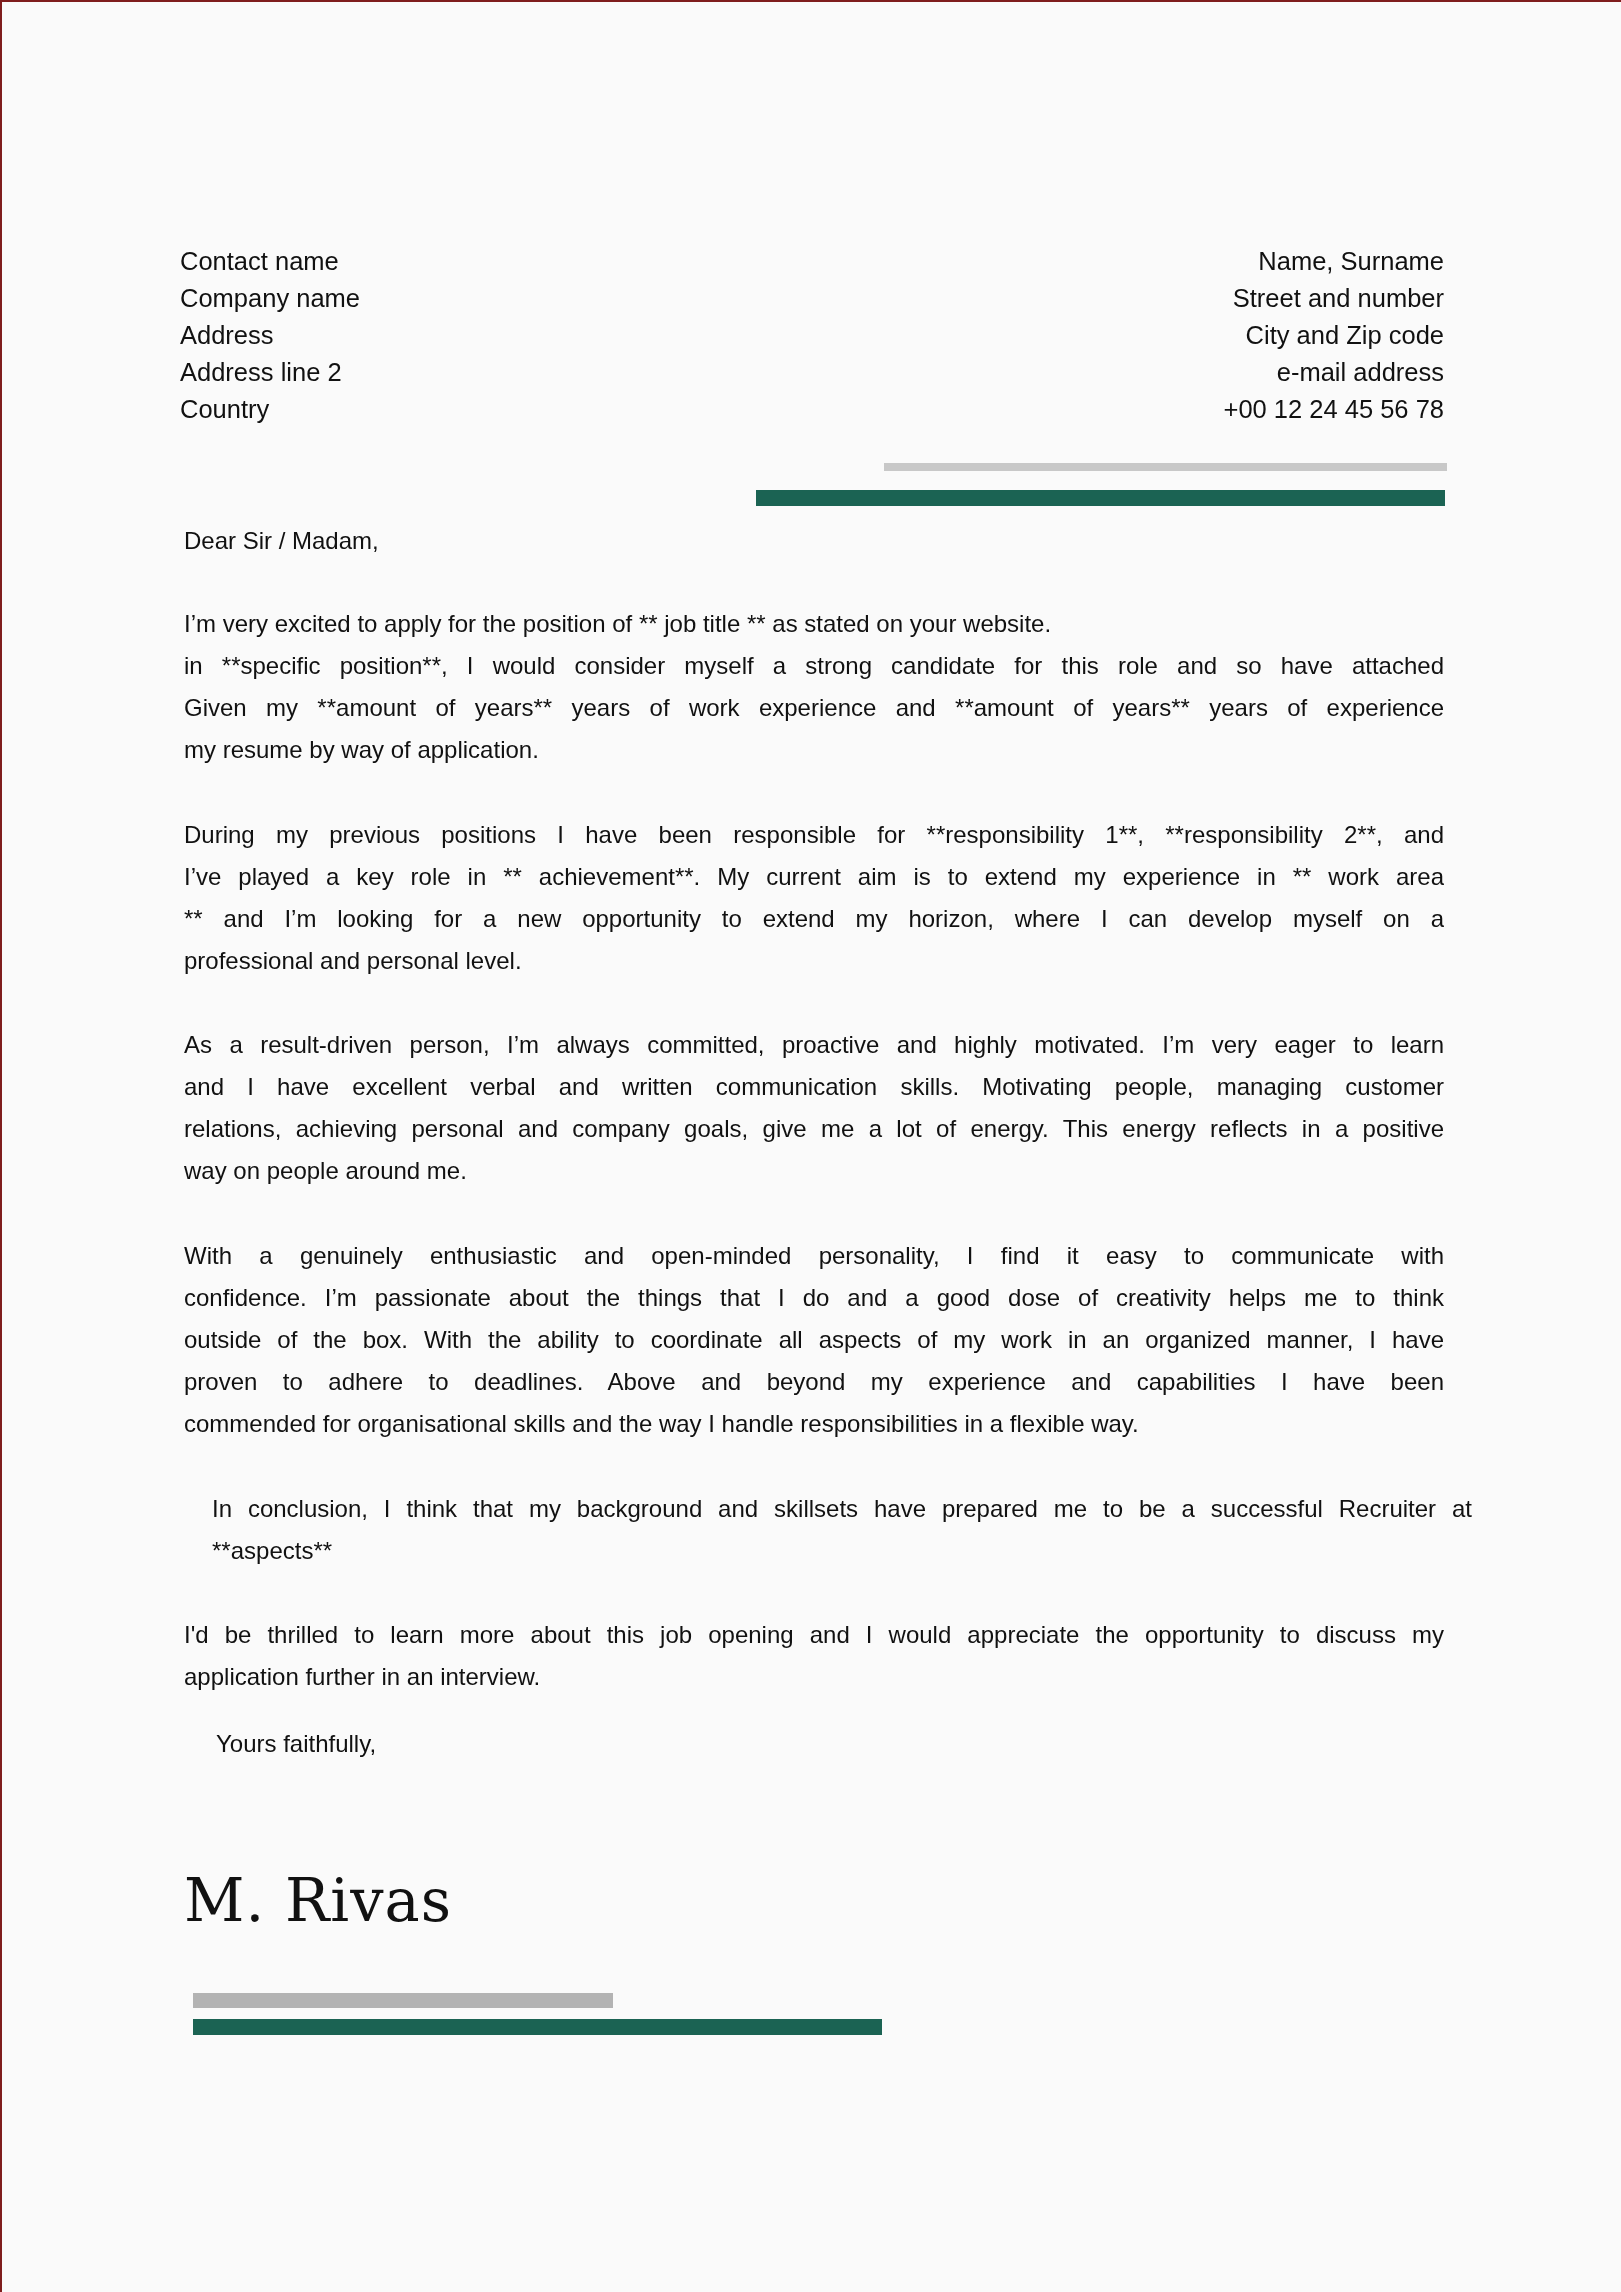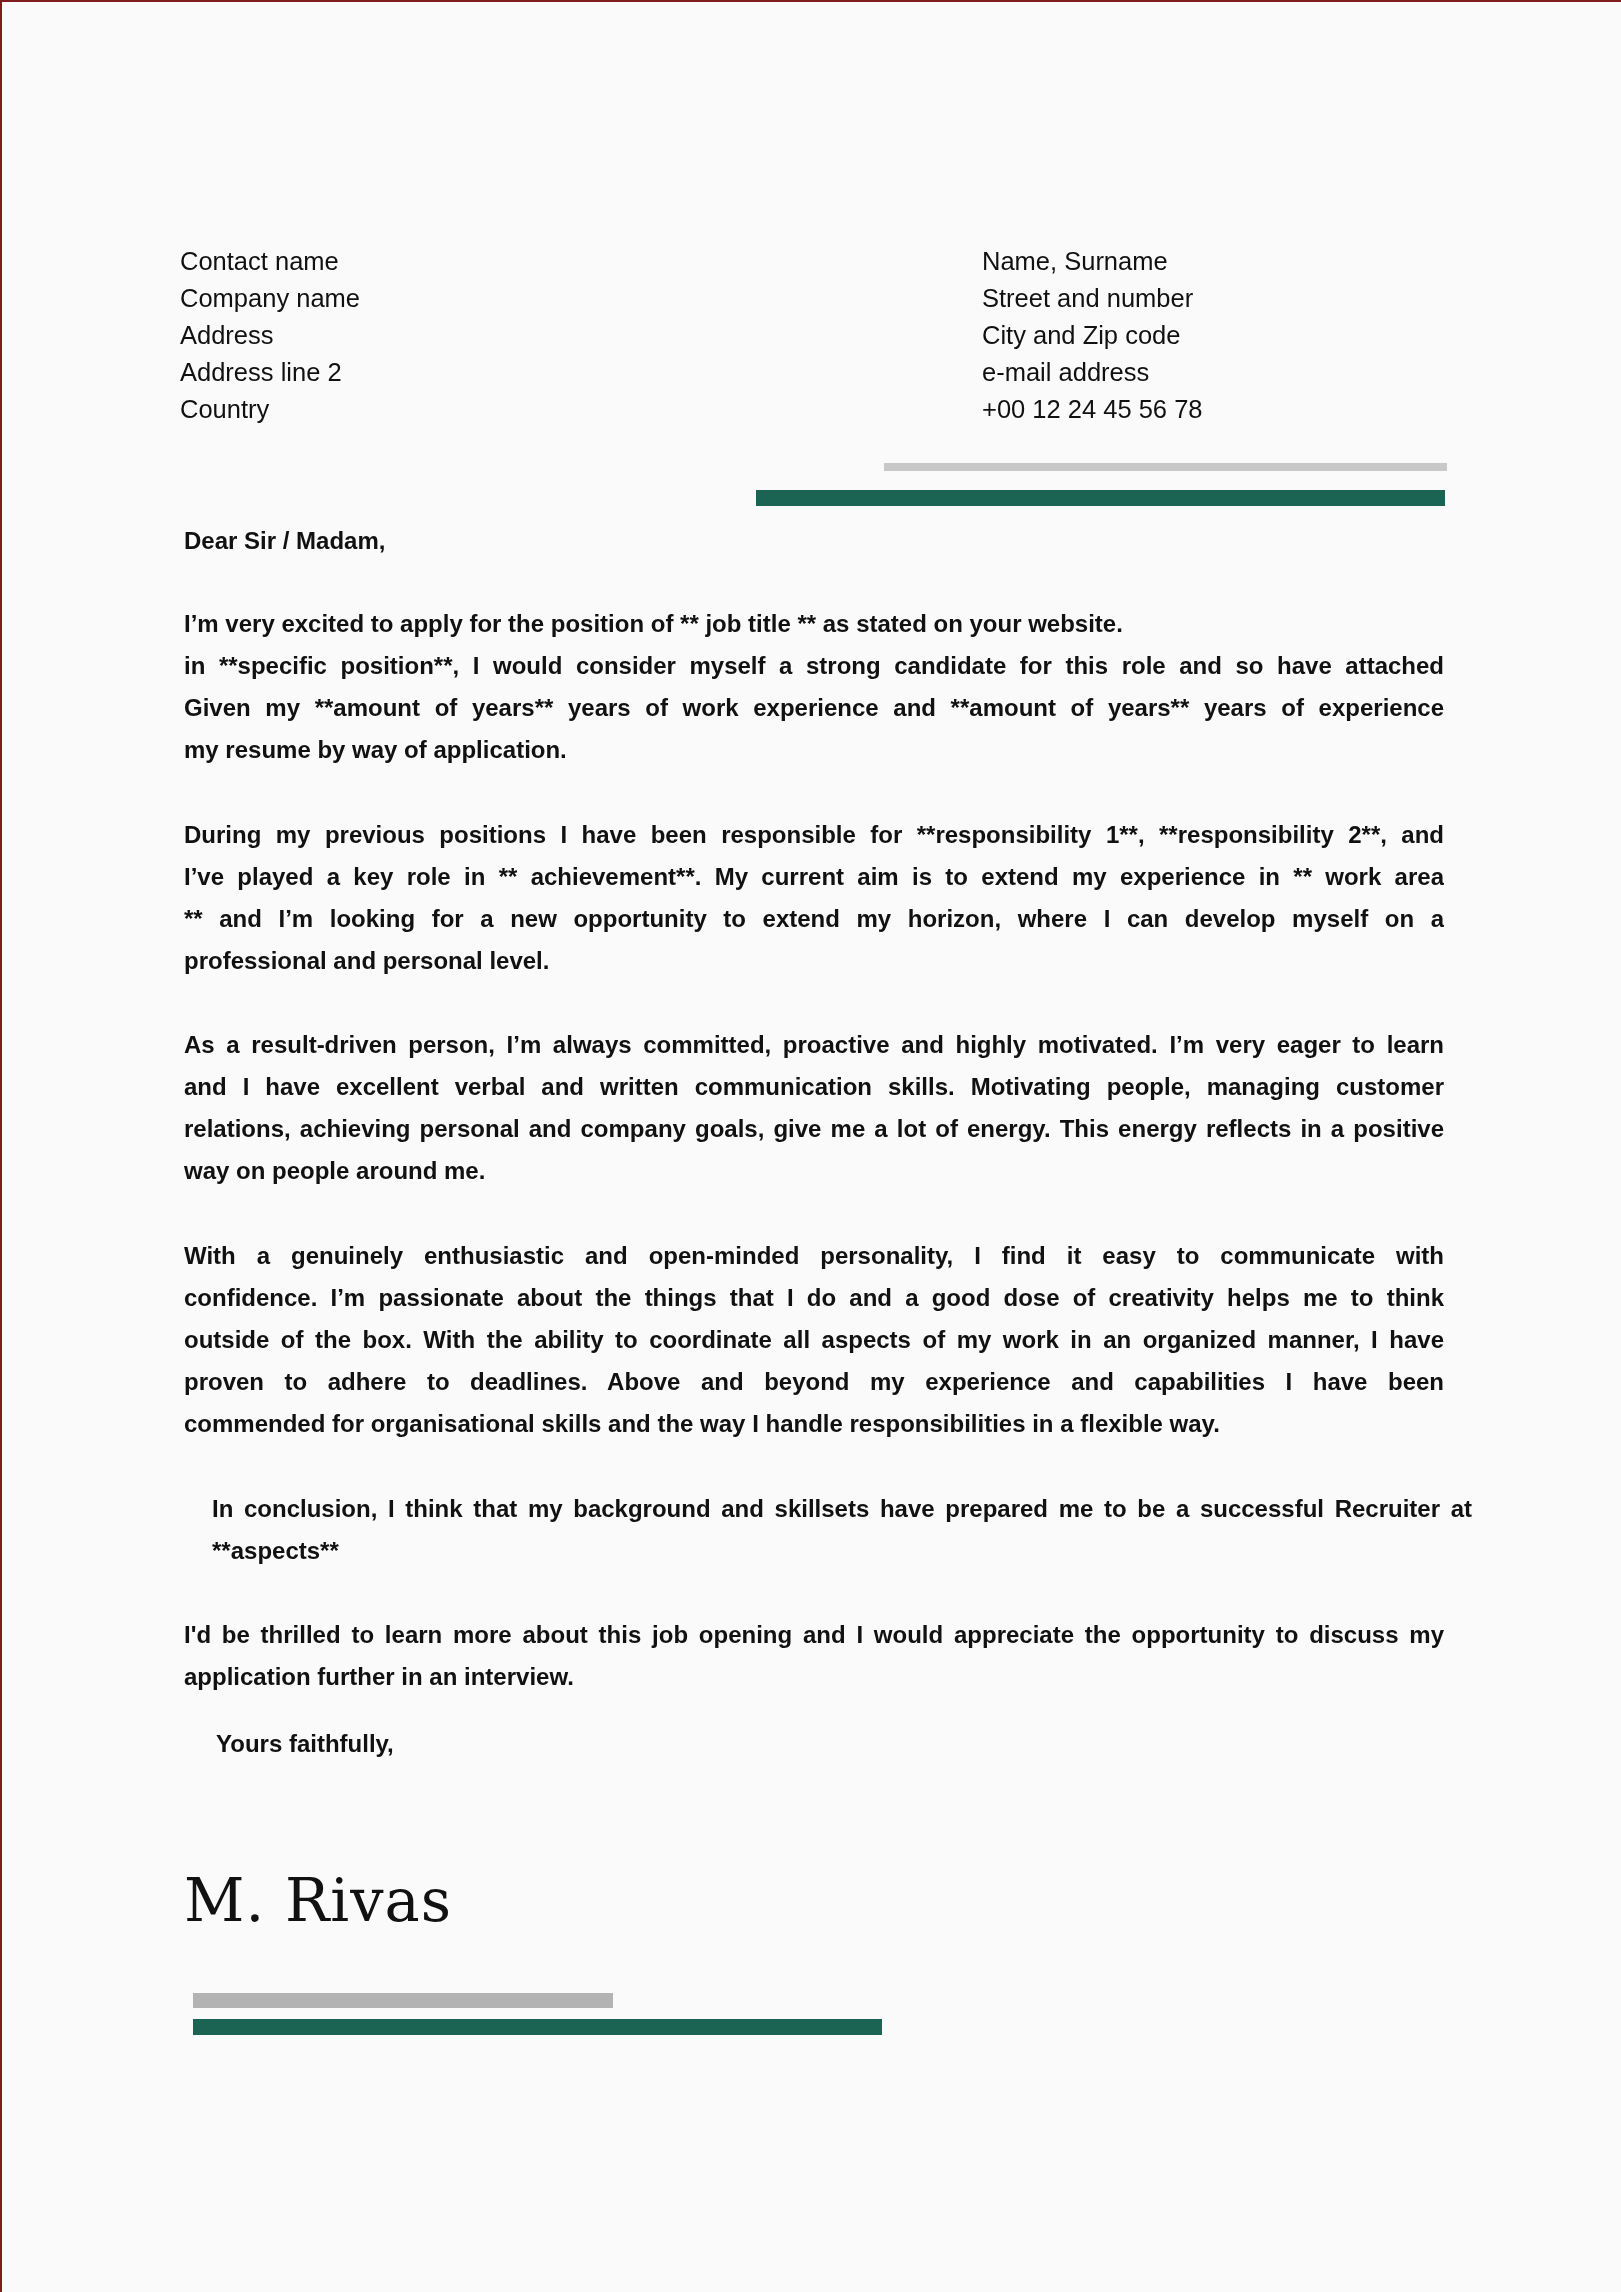--- a/index.html
+++ b/index.html
@@ -15,36 +15,35 @@
     position: absolute; left: 0; top: 0;
     width: 1619px; height: 2291px;
     border: 2px solid #7f1d1d;
   }
   .hdr {
     position: absolute;
     font-size: 25.5px;
     line-height: 37px;
   }
   .hdr-left { left: 178px; top: 241px; text-align: left; }
-  .hdr-right { left: 980px; width: 462px; top: 241px; text-align: left; }
+  .hdr-right { left: 980px; width: 462px; top: 241px; text-align: right; }
   .hdr div { white-space: nowrap; }
 
   .bar { position: absolute; }
   .bar-gray-top { left: 882px; top: 461px; width: 563px; height: 7.8px; background: #c8c8c8; }
   .bar-green-top { left: 754px; top: 488px; width: 689px; height: 15.7px; background: #1b6353; }
   .bar-gray-bottom { left: 191px; top: 1991px; width: 420px; height: 14.7px; background: #b3b3b3; }
   .bar-green-bottom { left: 191px; top: 2017px; width: 689px; height: 15.7px; background: #1b6353; }
 
   .body-text {
     position: absolute;
     left: 182px;
     width: 1260px;
     font-size: 24px;
     line-height: 42px;
-    font-weight: bold;
   }
   .line { height: 42px; white-space: nowrap; }
   .line.j { text-align: justify; text-align-last: justify; white-space: normal; overflow: hidden; }
   .greeting { top: 518px; }
   .p1 { top: 601px; }
   .p2 { top: 812px; }
   .p3 { top: 1022px; }
   .p4 { top: 1233px; }
   .p5 { top: 1486px; margin-left: 28px; }
   .p6 { top: 1612px; }

